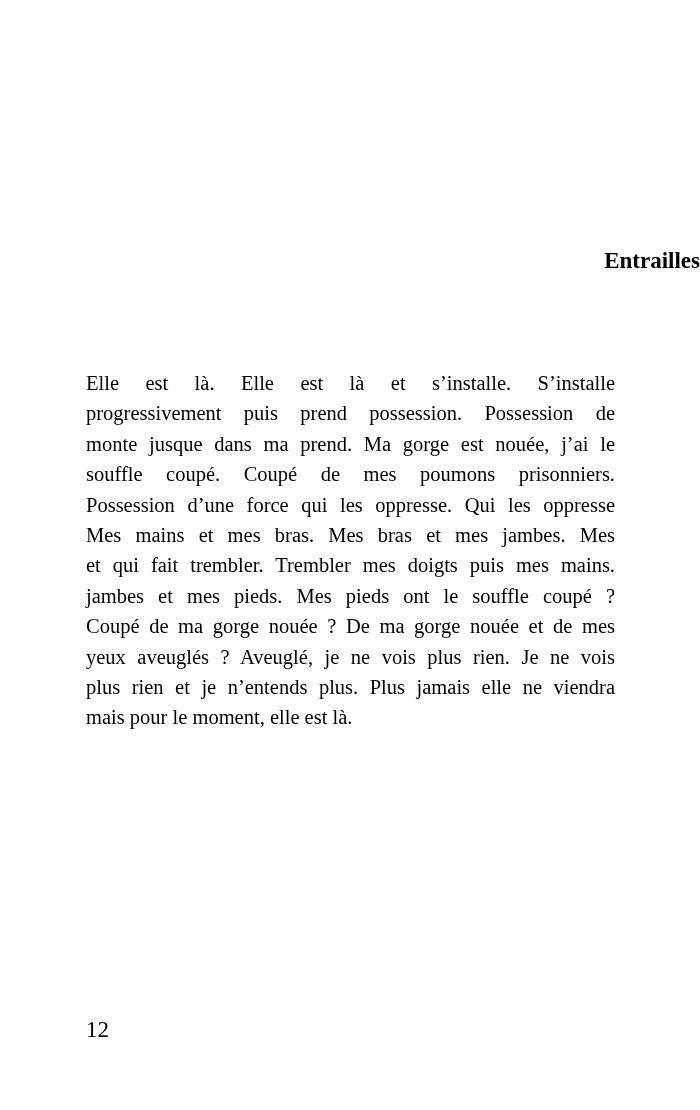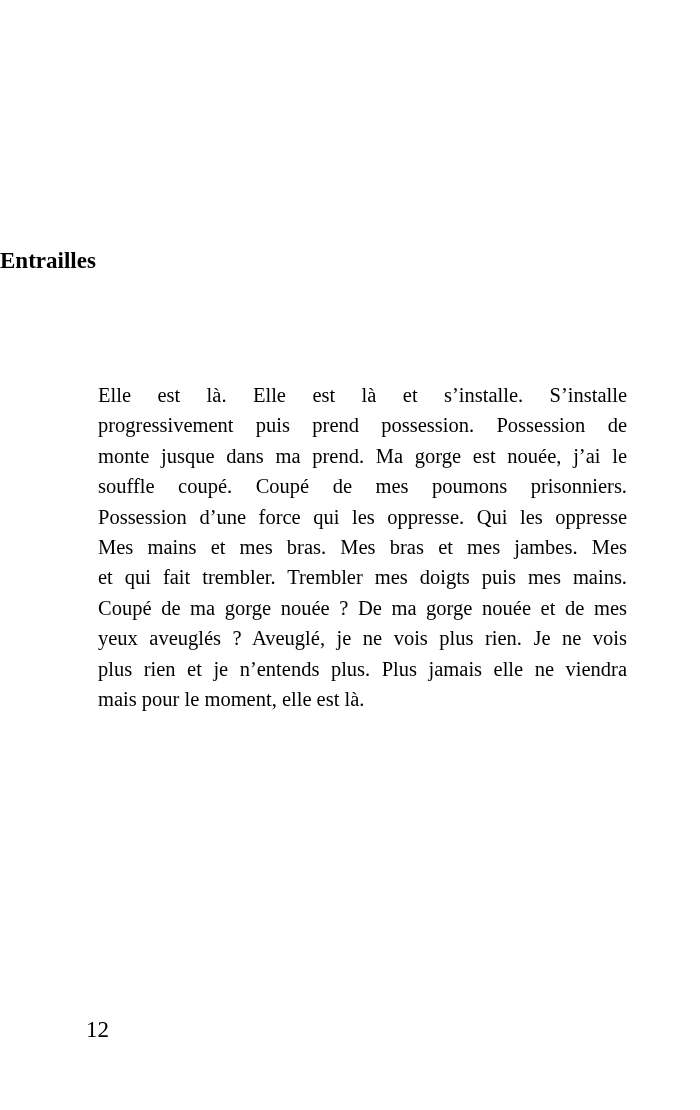--- a/index.html
+++ b/index.html
@@ -20,32 +20,32 @@
       left: 0; top: 0;
       width: 700px;
       height: 1110px;
       background: #ffffff;
     }
     .chapter-title {
       position: absolute;
       top: 246px;
       left: 0;
       width: 700px;
-      text-align: left;
+      text-align: right;
       font-weight: bold;
       font-size: 23px;
       line-height: 30px;
       margin: 0;
     }
     .body-text {
       position: absolute;
       top: 368px;
       left: 86px;
       width: 529px;
-      margin: 12px;
+      margin: 0;
     }
     .line {
       display: block;
       height: 30.4px;
       line-height: 30.4px;
       font-size: 20.5px;
       white-space: nowrap;
       text-align: justify;
       text-align-last: justify;
     }
@@ -68,20 +68,21 @@
   <h1 class="chapter-title">Entrailles</h1>
 
   <div class="body-text">
     <span class="line">Elle est là. Elle est là et s’installe. S’installe</span>
     <span class="line">progressivement puis prend possession. Possession de</span>
     <span class="line">monte jusque dans ma prend. Ma gorge est nouée, j’ai le</span>
     <span class="line">souffle coupé. Coupé de mes poumons prisonniers.</span>
     <span class="line">Possession d’une force qui les oppresse. Qui les oppresse</span>
     <span class="line">Mes mains et mes bras. Mes bras et mes jambes. Mes</span>
     <span class="line">et qui fait trembler. Trembler mes doigts puis mes mains.</span>
+    <span class="line">jambes et mes pieds. Mes pieds ont le souffle coupé ?</span>
     <span class="line">Coupé de ma gorge nouée ? De ma gorge nouée et de mes</span>
     <span class="line">yeux aveuglés ? Aveuglé, je ne vois plus rien. Je ne vois</span>
     <span class="line">plus rien et je n’entends plus. Plus jamais elle ne viendra</span>
     <span class="line last">mais pour le moment, elle est là.</span>
   </div>
 
   <div class="page-number">12</div>
 </div>
 
 </body></html>

